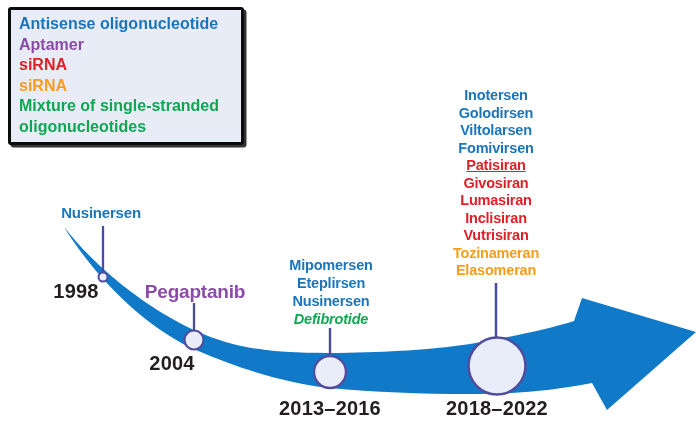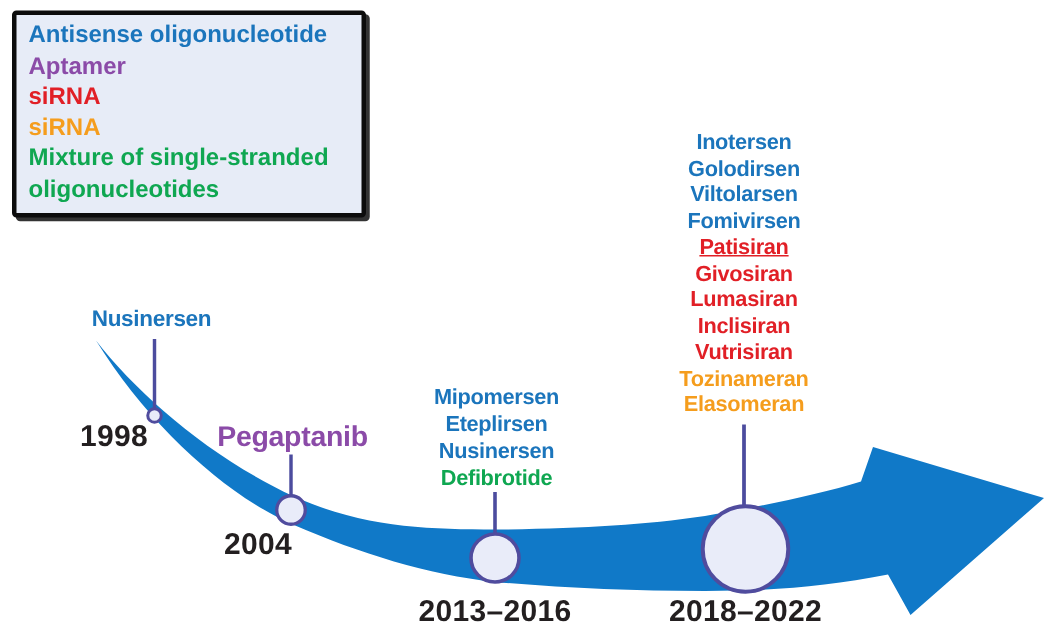--- a/index.html
+++ b/index.html
@@ -61,21 +61,21 @@
   <div class="abs drug" style="left: 101px; top: 204px; font-size: 15px; color: rgb(27, 117, 188);">Nusinersen</div>
   <div class="abs year" style="left: 76px; top: 280px; color: rgb(35, 31, 32);">1998</div>
 
   <div class="abs drug" style="left: 195px; top: 283px; font-size: 19px; color: rgb(139, 75, 168);">Pegaptanib</div>
   <div class="abs year" style="left: 172px; top: 352px; color: rgb(35, 31, 32);">2004</div>
 
   <div class="abs" style="left:331px;top:256px;">
     <div class="drug" style="color: rgb(27, 117, 188);">Mipomersen</div>
     <div class="drug" style="color: rgb(27, 117, 188);">Eteplirsen</div>
     <div class="drug" style="color: rgb(27, 117, 188);">Nusinersen</div>
-    <div class="drug" style="color: rgb(15, 167, 81);">Defibrotide</div>
+    <div class="drug" style="color: rgb(15, 167, 81); font-style: italic;">Defibrotide</div>
   </div>
   <div class="abs year" style="left: 330px; top: 397px; color: rgb(35, 31, 32);">2013–2016</div>
 
   <div class="abs" style="left:496px;top:87px;">
     <div class="drug drug-sm" style="color: rgb(27, 117, 188);">Inotersen</div>
     <div class="drug drug-sm" style="color: rgb(27, 117, 188);">Golodirsen</div>
     <div class="drug drug-sm" style="color: rgb(27, 117, 188);">Viltolarsen</div>
     <div class="drug drug-sm" style="color: rgb(27, 117, 188);">Fomivirsen</div>
     <div class="drug drug-sm" style="color: rgb(225, 31, 38); text-decoration: underline;">Patisiran</div>
     <div class="drug drug-sm" style="color: rgb(225, 31, 38);">Givosiran</div>

